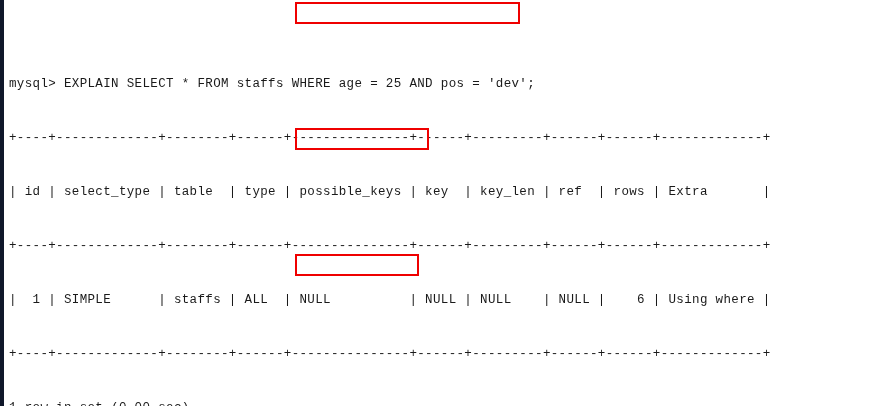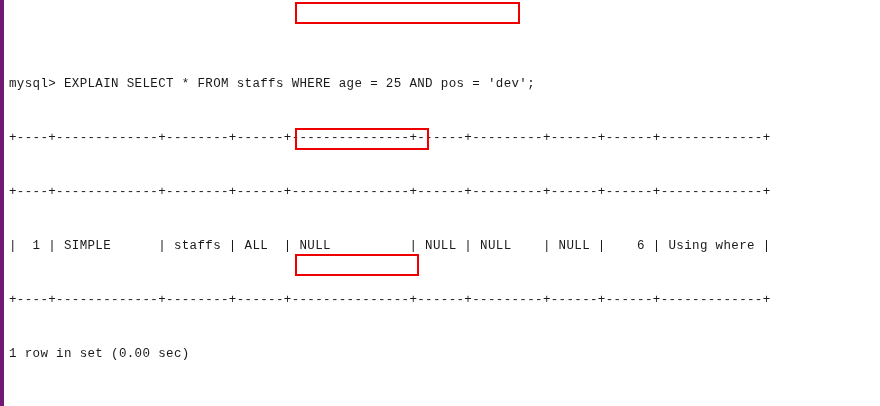--- a/index.html
+++ b/index.html
@@ -13,21 +13,21 @@
     overflow: hidden;
     font-family: "Liberation Mono", "DejaVu Sans Mono", monospace;
   }
 
   #terminal {
     position: relative;
     width: 880px;
     height: 406px;
     background: #ffffff;
     box-sizing: border-box;
-    border-left: 4px solid #701a75;
+    border-left: 4px solid #0f172a;
     padding: 0;
   }
 
   .console {
     position: absolute;
     left: 5px;
     top: 3px;
     font-family: "Liberation Mono", "DejaVu Sans Mono", monospace;
     font-size: 12.5px;
     line-height: 18px;
@@ -58,20 +58,21 @@
 </head>
 <body>
 
 <div id="terminal">
 
   <div class="console">
 
     
     <div class="line">mysql&gt; EXPLAIN SELECT * FROM staffs WHERE age = 25 AND pos = 'dev';</div>
     <div class="line">+----+-------------+--------+------+---------------+------+---------+------+------+-------------+</div>
+    <div class="line">| id | select_type | table  | type | possible_keys | key  | key_len | ref  | rows | Extra       |</div>
     <div class="line">+----+-------------+--------+------+---------------+------+---------+------+------+-------------+</div>
     <div class="line">|  1 | SIMPLE      | staffs | ALL  | NULL          | NULL | NULL    | NULL |    6 | Using where |</div>
     <div class="line">+----+-------------+--------+------+---------------+------+---------+------+------+-------------+</div>
     <div class="line">1 row in set (0.00 sec)</div>
     
 
     
     
     
     

